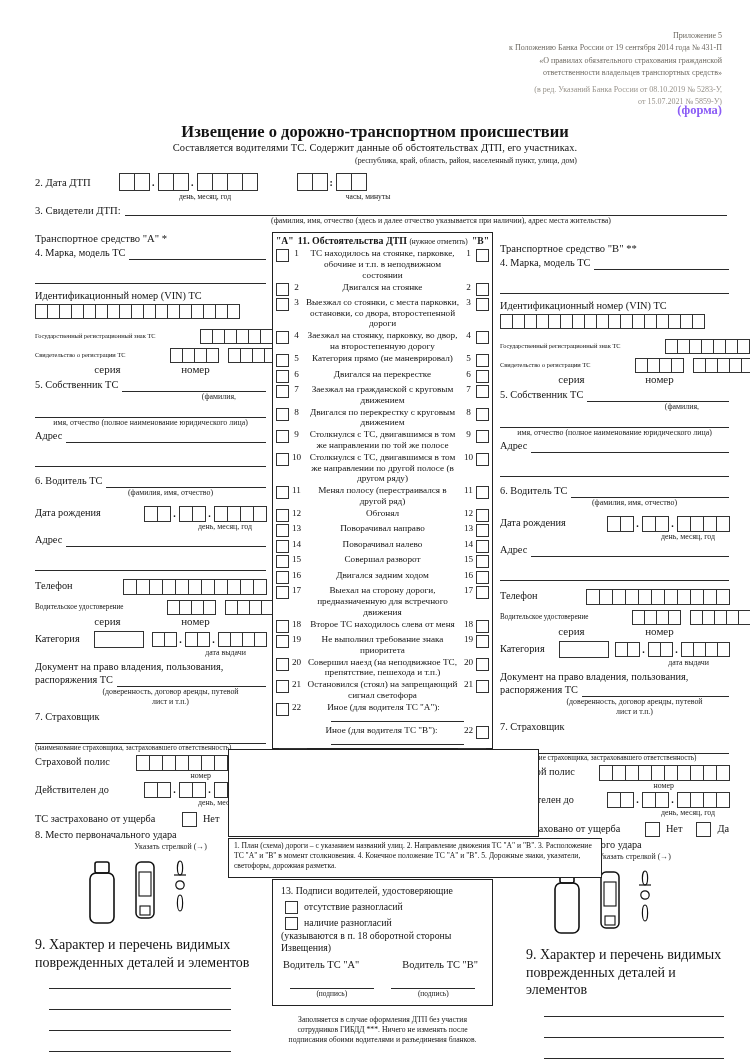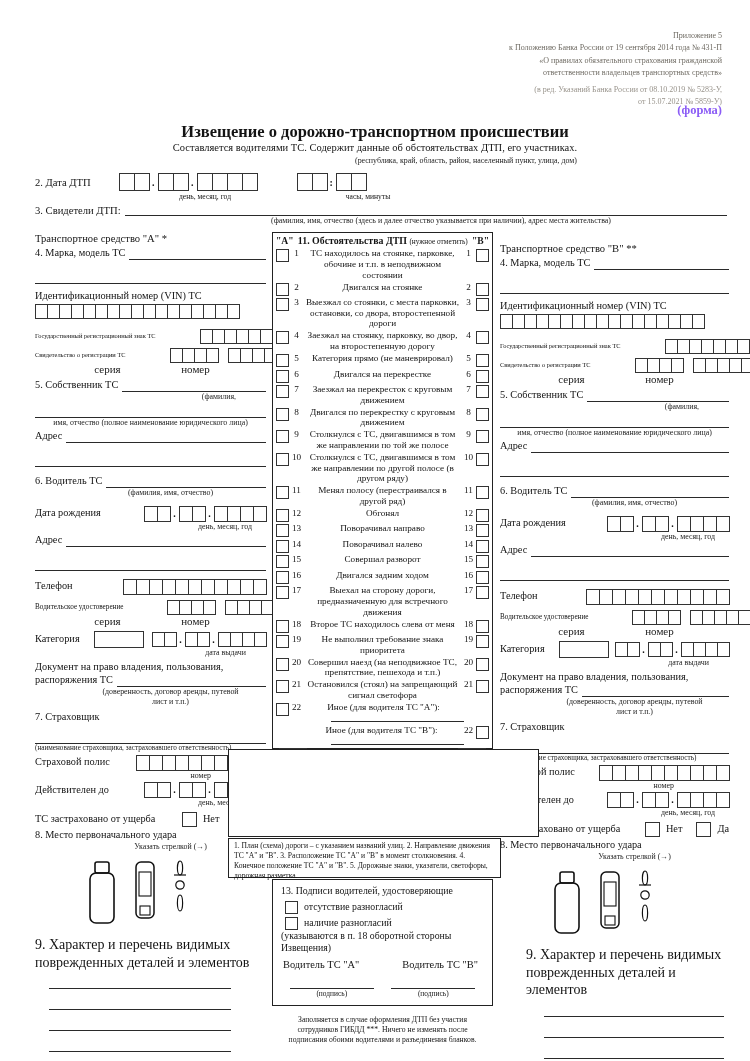--- a/index.html
+++ b/index.html
@@ -75,21 +75,21 @@
   .mid-wline{border-bottom:1px solid #2a2a2a;height:2px;margin:3px 28px 3px 58px;}
   .countrow{display:flex;align-items:center;margin:3px 6px 1px 6px;}
   .bigcb{width:26px;height:30px;border:1px solid #333;flex:none;background:#fff;}
   .countrow .ct{flex:1;text-align:center;padding:0 14px;}
   .schemarow{display:flex;align-items:flex-end;margin:2px 6px 0 6px;font-size:10px;}
   .schemarow .sn{flex:none;}
   .schemarow .sl{flex:1;text-align:center;}
   
   .schemaBox{position:absolute;left:228px;top:749px;width:311px;height:88px;border:1.5px solid #222;
              box-sizing:border-box;background:#fff;}
-  .notesBox{position:absolute;left:228px;top:838px;width:273px;height:40px;border:1px solid #222;
+  .notesBox{position:absolute;left:228px;top:838px;width:374px;height:40px;border:1px solid #222;
             box-sizing:border-box;background:#fff;font-size:7.6px;line-height:1.32;padding:2px 5px;}
   .sigBox{position:absolute;left:272px;top:879px;width:221px;height:127px;border:1px solid #222;
           box-sizing:border-box;background:#fff;padding:5px 8px 0 8px;font-size:9.8px;line-height:1.3;}
   .sigcbrow{display:flex;align-items:center;margin:3px 0 0 4px;}
   .sigcbrow .cb{margin-right:6px;}
   .sigdrv{display:flex;justify-content:space-between;padding:3px 6px 0 2px;font-size:10.4px;}
   .siglines{display:flex;justify-content:space-around;margin-top:10px;}
   .sline{width:84px;border-bottom:1px solid #2a2a2a;height:6px;}
   .sigpod{display:flex;justify-content:space-around;font-size:7.4px;}
   .sigft{font-size:7.7px;text-align:center;line-height:1.3;margin-top:17px;}
@@ -431,21 +431,21 @@
         <div class="mrow">
           <span class="cb"></span>
           <span class="numL">6</span>
           <span class="mtext">Двигался на перекрестке</span>
           <span class="numR">6</span>
           <span class="cb"></span>
         </div>
         <div class="mrow">
           <span class="cb"></span>
           <span class="numL">7</span>
-          <span class="mtext">Заезжал на перекресток с круговым движением</span>
+          <span class="mtext">Заезжал на гражданской с круговым движением</span>
           <span class="numR">7</span>
           <span class="cb"></span>
         </div>
         <div class="mrow">
           <span class="cb"></span>
           <span class="numL">8</span>
           <span class="mtext">Двигался по перекрестку с круговым движением</span>
           <span class="numR">8</span>
           <span class="cb"></span>
         </div>

